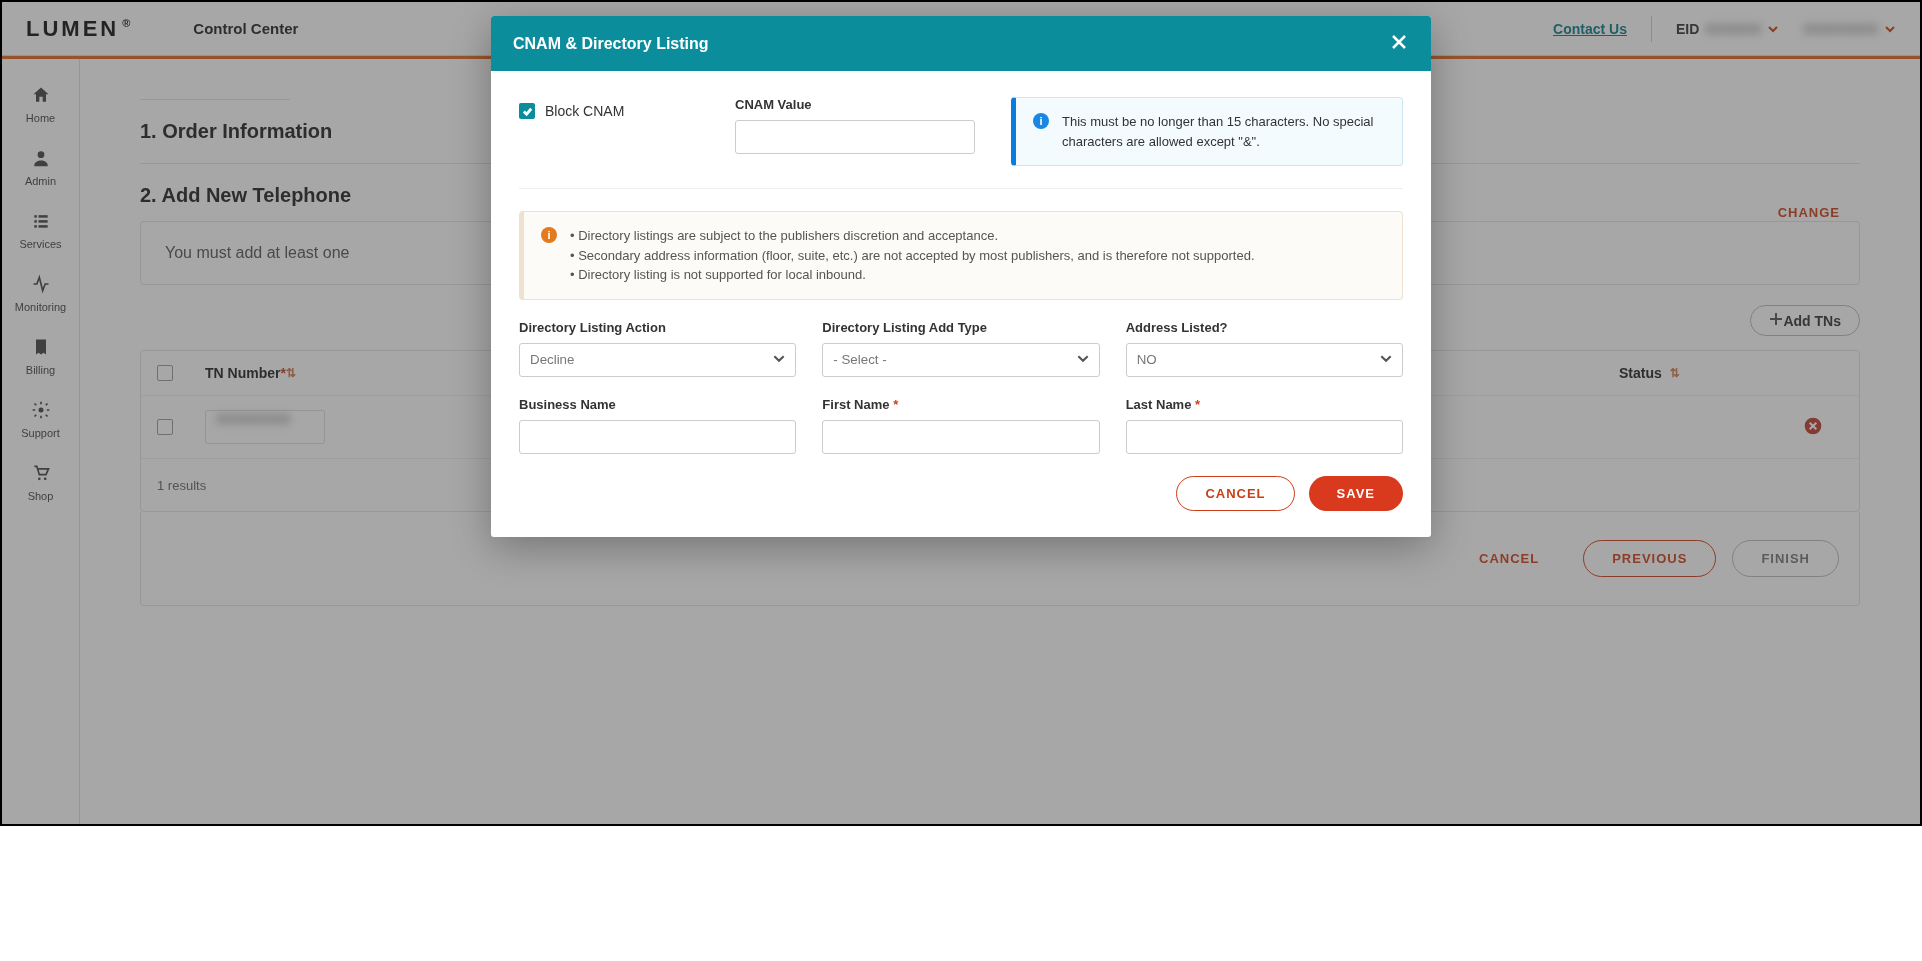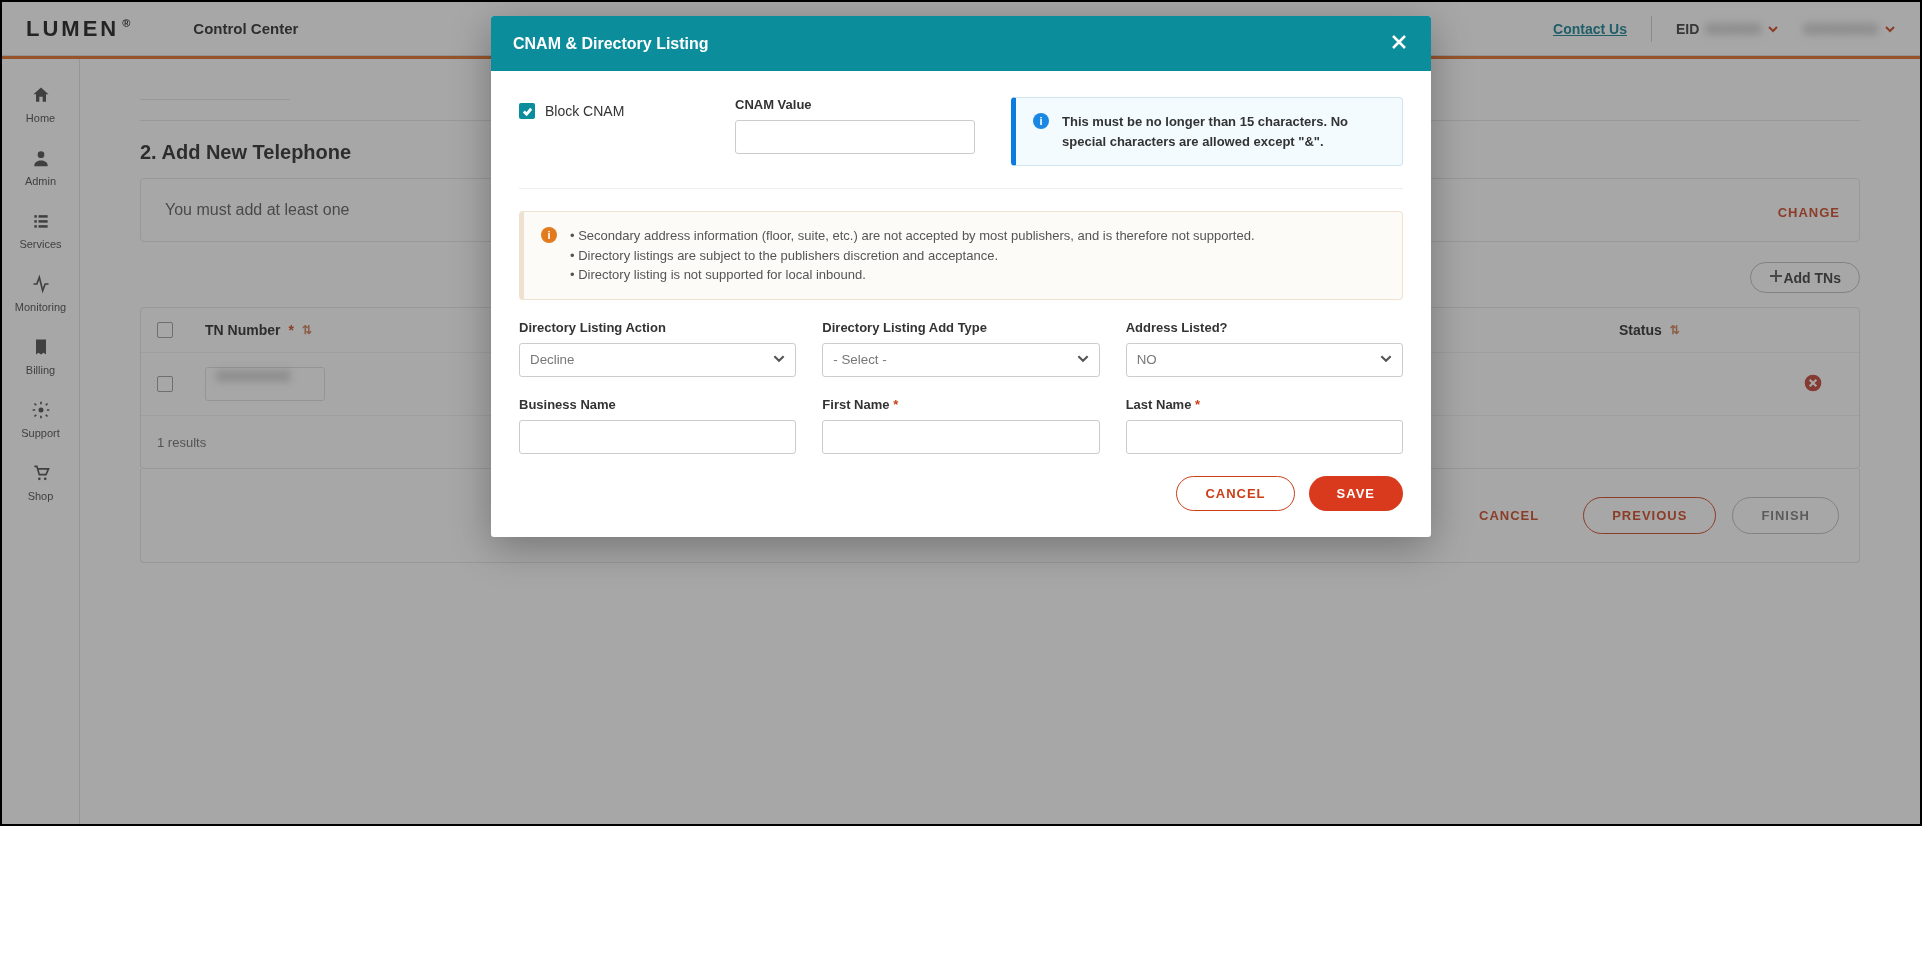--- a/index.html
+++ b/index.html
@@ -32,21 +32,21 @@
   .divider-h { height:1px; background:#e3e3e3; margin: 20px 0; }
   .msg-box { border:1px solid #e3e3e3; border-radius:4px; padding:22px 24px; margin-top:14px; font-size:16px; color:#555;}
   .add-tns-wrap { display:flex; justify-content:flex-end; margin-top:20px; }
   .add-tns-btn { border:1px solid #bbb; border-radius:20px; padding:6px 18px; background:#fff; display:flex; align-items:center; font-weight:600; color:#333; font-size:14px;}
   
   .tbl { border:1px solid #e3e3e3; border-radius:4px; margin-top:14px; padding-bottom: 0px;}
   .tbl-header, .tbl-row { display:flex; align-items:center; padding: 14px 16px; gap: 24px; }
   .tbl-header { border-bottom:1px solid #eee; font-weight:bold; color:#222;}
   .tbl-row { border-bottom:1px solid #eee; }
   .cell-check { width: 24px; }
-  .cell-tn { width: 200px; display:flex; align-items:center; gap:8px;}
+  .cell-tn { width: 200px; display:flex; align-items:center; }
   .req-star { color:#cc3e17; }
   .sort-icon { color:#cc7a4d; font-size:12px;}
   .cell-status { margin-left:auto; width:140px; display:flex; align-items:center; gap:8px;}
   .cell-actions { width:60px; display:flex; justify-content:center;}
   .checkbox-sq { width:16px;height:16px;border:1.5px solid #999;border-radius:2px;background:#fff;}
   .tn-input { border:1px solid #ddd; border-radius:3px; height:34px; padding:0 10px; width:120px;}
   .tn-input .blur-text { font-weight:bold; }
   .del-icon svg { width:20px;height:20px; fill:#c13a2e;}
   .tbl-footer { display:flex; align-items:center; padding:12px 16px; color:#666; font-size:13px;}
   .pager { margin:0 auto; display:flex; align-items:center; gap:10px; }
@@ -71,21 +71,21 @@
   .ck-checked { width:16px;height:16px;background:#0b8d9b;border-radius:2px; display:flex;align-items:center;justify-content:center;}
   .ck-checked svg{width:11px;height:11px;stroke:#fff;stroke-width:3;fill:none;}
   .cnam-value { flex:0 0 240px; }
   .field-label { font-size:13px; font-weight:600; color:#333; margin-bottom:8px; display:block;}
   .text-input { width:100%; height:34px; border:1px solid #ccc; border-radius:3px; padding:0 10px; background:#fff;}
   .info-callout { flex:1; border:1px solid #cfe5f0; border-left:5px solid #0a7be0; border-radius:4px; background:#f3fbff; padding:14px 16px; display:flex; gap:12px;}
   .info-callout.orange { border-left-color:#e27a1e; background:#fdfbf7; border-color:#eee1cf;}
   .info-icon { width:18px;height:18px;flex-shrink:0; }
   .info-icon.blue svg circle{fill:#1b87e5;} 
   .info-icon.orange svg circle{fill:#e27a1e;}
-  .info-text { font-size:13px; color:#333; font-weight:700; line-height:1.5;}
+  .info-text { font-size:13px; color:#333; font-weight:400; line-height:1.5;}
   .info-text.light { font-weight:normal; color:#555;}
   .modal-divider { height:1px;background:#eee; margin:22px 0;}
   .dir-info { margin-bottom:20px;}
   .form-grid { display:grid; grid-template-columns: repeat(3, 1fr); gap: 20px 26px; }
   .select-box { position:relative; }
   .select-box .text-input { color:#777; padding-right:30px;}
   .select-box .sel-chev { position:absolute; right:10px; top:50%; transform:translateY(-50%);}
   .modal-actions { display:flex; justify-content:flex-end; gap:14px; margin-top:22px;}
   .btn-outline-danger.sm, .btn-danger.sm { padding:9px 28px; font-size:13px;}
   .btn-danger { background:#d93a1e; color:#fff; border:none; border-radius:22px;}
@@ -179,20 +179,21 @@
               <path d="M4 4h3l3 10h8l3-7H8" stroke="#444" stroke-width="2" fill="none"></path>
               <circle cx="10" cy="19" r="1.6"></circle>
               <circle cx="17" cy="19" r="1.6"></circle>
             </svg></span>
         <span class="nav-label">Shop</span>
       </div>
     </div>
 
     <div class="main">
       <div class="divider-h" style="margin-top:24px;width:150px;"></div>
+      <div class="section-title">1. Order Information</div>
       <a class="change-link">CHANGE</a>
       <div class="divider-h"></div>
       <div class="section-title">2. Add New Telephone</div>
 
       <div class="msg-box">
         <span>You must add at least one</span>
       </div>
 
       <div class="add-tns-wrap">
         <button class="add-tns-btn">
@@ -290,22 +291,22 @@
 
       <div class="modal-divider"></div>
 
       <div class="info-callout orange dir-info">
         <span class="info-icon orange"><svg viewBox="0 0 18 18">
               <circle cx="9" cy="9" r="8"></circle>
               <text x="9" y="13" text-anchor="middle" fill="#fff" font-size="11" font-weight="bold">i</text>
             </svg></span>
         <div class="info-text light">
           <ul class="bullets">
+            <li>Directory listings are subject to the publishers discretion and acceptance.</li>
             <li>Secondary address information (floor, suite, etc.) are not accepted by most publishers, and is therefore not supported.</li>
-            <li>Directory listings are subject to the publishers discretion and acceptance.</li>
             <li>Directory listing is not supported for local inbound.</li>
           </ul>
         </div>
       </div>
 
       <div class="form-grid">
         <div>
           <label class="field-label">Directory Listing Action</label>
           <div class="select-box">
             <input class="text-input" readonly="" value="Decline" style="">

